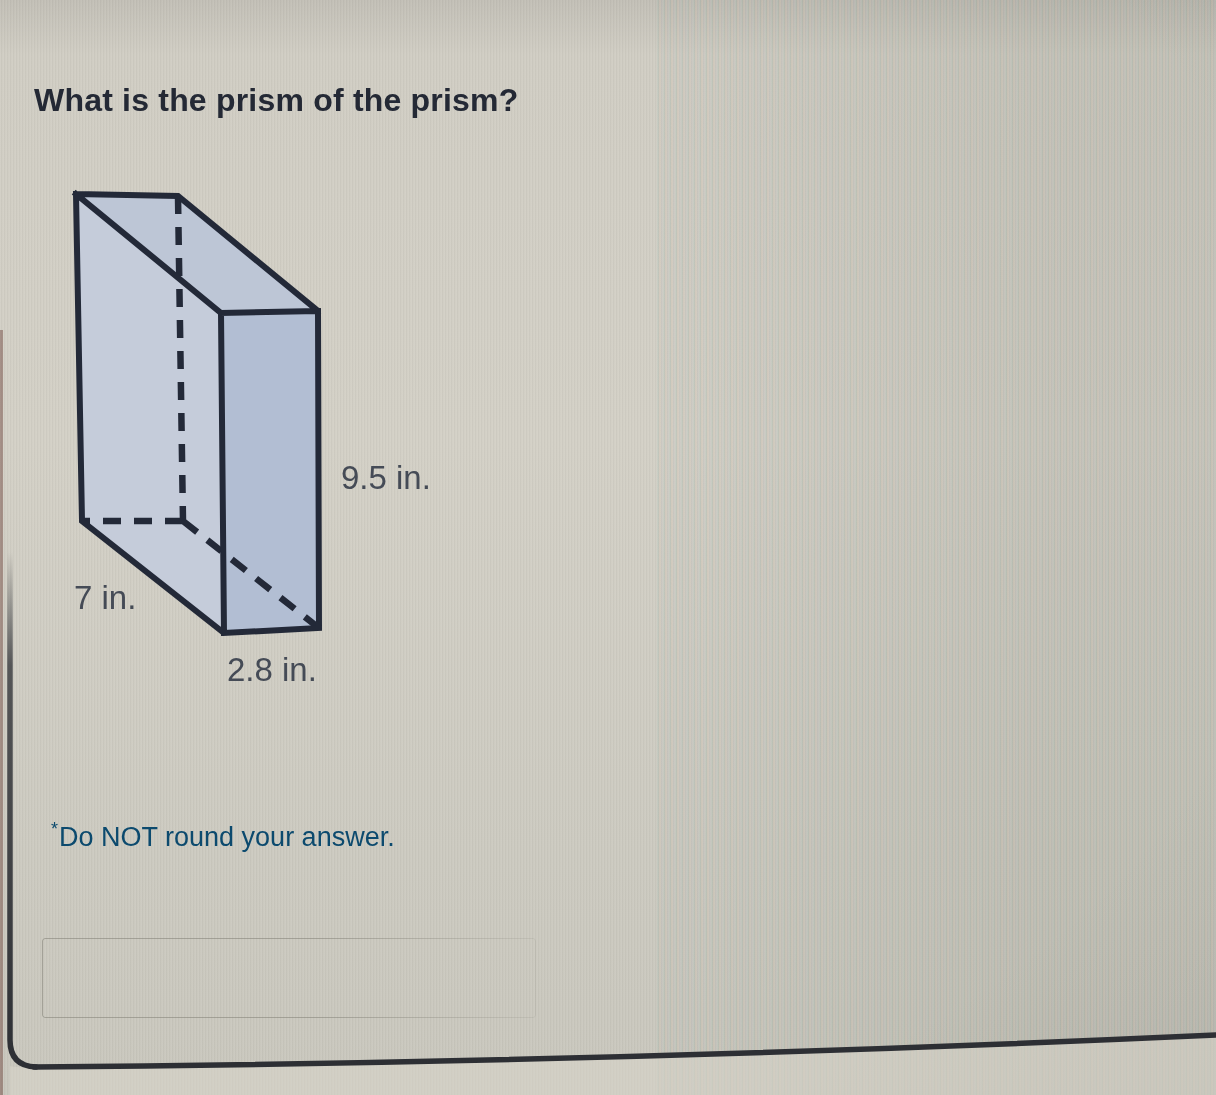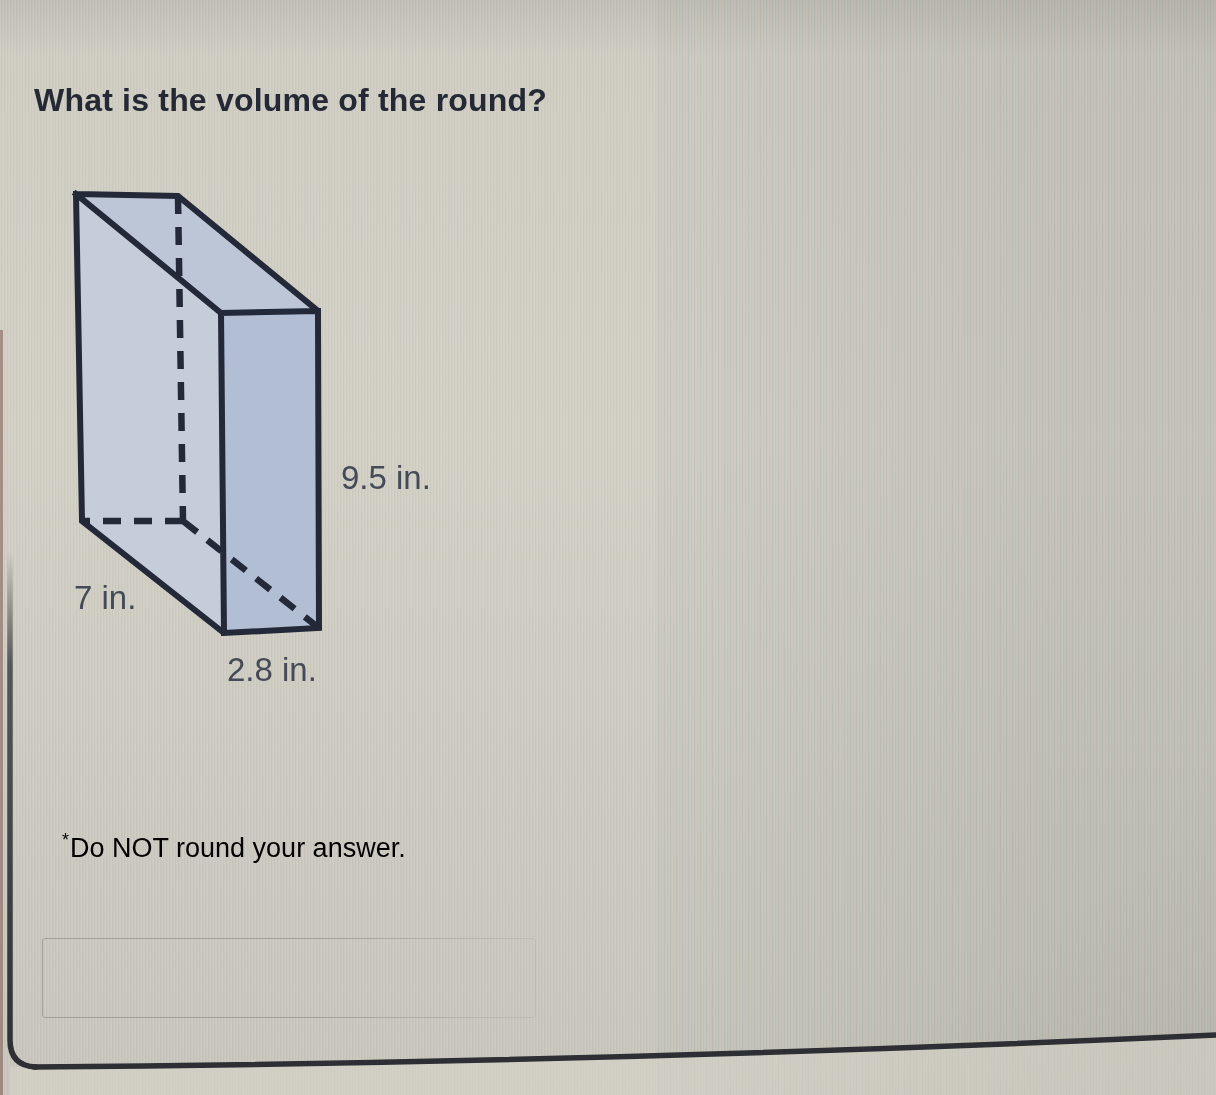--- a/index.html
+++ b/index.html
@@ -65,23 +65,23 @@
     z-index: 3;
   }
   .prism-svg text {
     font-family: "Liberation Sans", sans-serif;
     font-size: 33px;
   }
 
   .note {
     position: absolute;
     left: 50px; top: 818px;
-    margin: 12px;
+    margin: 1px;
     font-size: 27px;
-    color: #000000;
+    color: #0c4a6e;
     z-index: 3;
   }
   .note .star {
     font-size: 18px;
     vertical-align: 11px;
     margin-right: 1px;
   }
 
   .answer-input {
     position: absolute;
@@ -105,21 +105,21 @@
     width: 1216px; height: 1095px;
     pointer-events: none;
     z-index: 4;
   }
 </style>
 </head>
 <body>
 
 <div class="screen">
 
-  <h1 class="question-title">What is the volume of the round?</h1>
+  <h1 class="question-title">What is the prism of the prism?</h1>
 
   <svg class="prism-svg" viewBox="60 180 410 520" xmlns="http://www.w3.org/2000/svg">
 
     <polygon points="76,194 178,196 318,311 221,313" stroke="none" fill="#bdc6d6"></polygon>
     <polygon points="76,194 221,313 224,633 82,521" stroke="none" fill="#c5ccda"></polygon>
     <polygon points="221,313 318,311 319,628 224,633" stroke="none" fill="#b2bed3"></polygon>
 
     <path d="M178,196 L183,521 M183,521 L82,521 M183,521 L319,628" fill="none" stroke-width="6.5" stroke-dasharray="18 13" stroke-linecap="butt" stroke="#232938"></path>
 
     <path d="M76,194 L178,196 L318,311 L319,628 L224,633 L82,521 Z M76,194 L221,313 L318,311 M221,313 L224,633" fill="none" stroke-width="6" stroke-linejoin="miter" stroke-linecap="square" stroke="#232938"></path>

